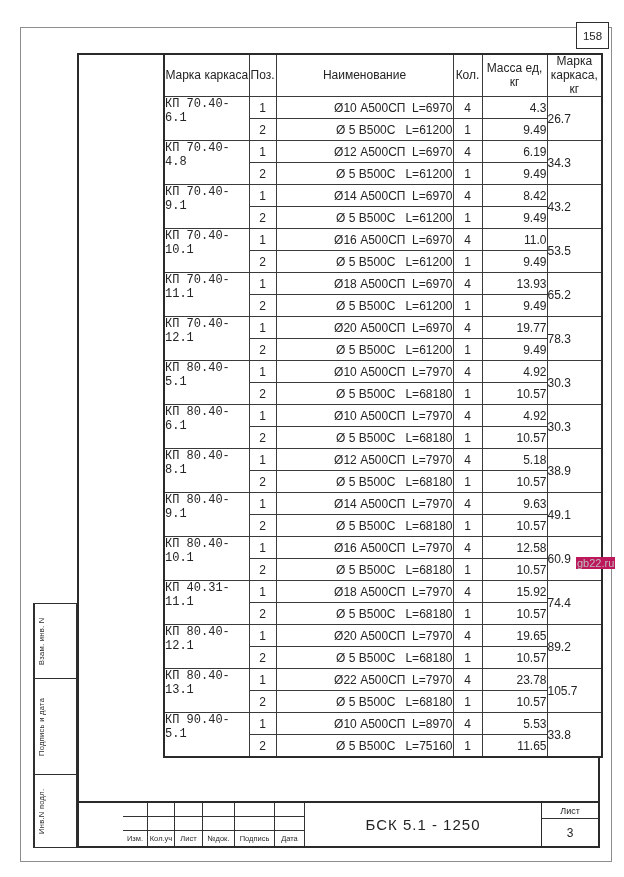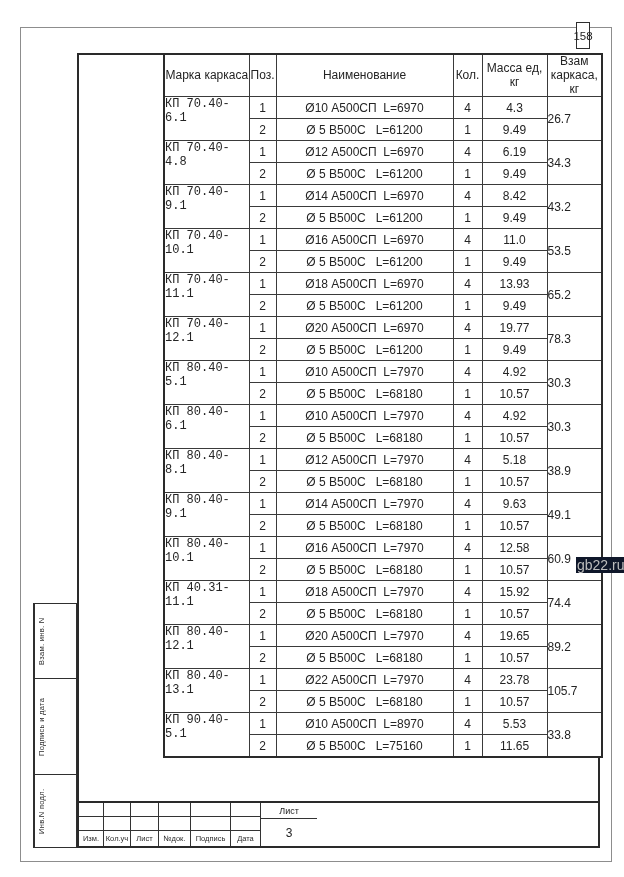--- a/index.html
+++ b/index.html
@@ -11,21 +11,21 @@
     font-family:"Liberation Sans", sans-serif;
     color:#242424;
   }
   
   .page-border {
     position:absolute; left:20px; top:27px; width:590px; height:833px;
     border:1px solid #8d8d8d;
   }
   
   .page-num-box {
-    position:absolute; left:576px; top:22px; width:14px; height:27px;
+    position:absolute; left:576px; top:22px; width:33px; height:27px;
     border:1.5px solid #2e2e2e; background:#fff;
     display:flex; align-items:center; justify-content:center;
     font-size:11.5px; box-sizing:border-box;
   }
   
   .frame {
     position:absolute; left:77px; top:53px; width:523px; height:795px;
     border:2px solid #2a2a2a; box-sizing:border-box; background:transparent;
   }
   
@@ -38,23 +38,23 @@
     border:1.4px solid #3a3a3a;
     font-weight:normal; font-size:12px; color:#242424;
     padding:0; overflow:hidden;
   }
   table.spec th { height:40px; text-align:center; line-height:1.15; }
   table.spec td { height:21px; }
   th.hdr-pos, th.hdr-qty { font-size:11px;margin-top:6px; }
   th.hdr-fmass { font-size:10px; }
   td.mark { vertical-align:top; padding:3px 1px 0 3px; font-size:11px; text-align:left;font-family:Liberation Mono, monospace; }
   td.pos  { text-align:center; font-size:11.5px; }
-  td.name { text-align:center; padding-left:24px; white-space:pre; font-size:12px; }
+  td.name { text-align:right; padding-left:24px; white-space:pre; font-size:12px; }
   td.qty  { text-align:center; font-size:11.5px; }
-  td.umass{ text-align:center; padding-left:8px; font-size:12px; }
+  td.umass{ text-align:right; padding-left:8px; font-size:12px; }
   td.fmass{ text-align:left; vertical-align:middle; font-size:12px; }
   
   .side-stamp {
     position:absolute; left:33px; top:603px; width:44px; height:245px;
     border:1.6px solid #2f2f2f; box-sizing:border-box; display:flex; flex-direction:column;
     background:#fff;
   }
   .stamp-cell { display:flex; box-sizing:border-box; }
   .stamp-cell + .stamp-cell { border-top:1.4px solid #2f2f2f; }
   .stamp-label {
@@ -66,42 +66,43 @@
   .stamp-space { flex:1; }
   
   .title-block {
     position:absolute; left:77px; top:801px; width:523px; height:47px;
     border:2px solid #2a2a2a; box-sizing:border-box; display:flex; background:#fff;
   }
   .rev-grid {
     width:182px; box-sizing:border-box; display:grid;
     grid-template-columns:25px 27px 28px 32px 40px 30px;
     grid-template-rows:14px 14px 1fr;
+    margin-left:44px;
   }
   .rev-cell {
     border-right:1.3px solid #333; border-bottom:1.3px solid #333; box-sizing:border-box;
     display:flex; align-items:center; justify-content:center;
     font-size:7.5px; color:#2b2b2b; white-space:nowrap; overflow:hidden;
   }
   .rev-cell.lbl { border-bottom:none; }
   .doc-code-cell {
     flex:1; border-right:1.6px solid #2a2a2a; box-sizing:border-box;
     display:flex; align-items:center; justify-content:center;
     font-size:15px; letter-spacing:1px; color:#242424;
   }
   .sheet-box { width:56px; display:flex; flex-direction:column; box-sizing:border-box; }
   .sheet-label {
     height:16px; border-bottom:1.3px solid #333; box-sizing:border-box;
     display:flex; align-items:center; justify-content:center; font-size:9px;
   }
   .sheet-num { flex:1; display:flex; align-items:center; justify-content:center; font-size:12px; }
   
   .watermark {
-    position:absolute; left:576px; top:557px; font-size:14px; color:#bdbdbd; z-index:3;
-    background:#0f172a; padding:0 1px;
+    position:absolute; left:576px; top:557px; font-size:11px; color:#bdbdbd; z-index:3;
+    background:#be185d; padding:0 1px;
   }
 </style>
 </head>
 <body>
 
 <div class="page-border"></div>
 
 <div class="page-num-box">
   <span>158</span>
 </div>
@@ -118,21 +119,21 @@
         <col style="width:65px">
         <col style="width:55px">
     </colgroup>
     <thead>
       <tr>
         <th class="hdr-mark">Марка каркаса</th>
         <th class="hdr-pos">Поз.</th>
         <th class="hdr-name">Наименование</th>
         <th class="hdr-qty">Кол.</th>
         <th class="hdr-umass">Масса ед, кг</th>
-        <th class="hdr-fmass">Взам каркаса, кг</th>
+        <th class="hdr-fmass">Марка каркаса, кг</th>
       </tr>
     </thead>
     <tbody>
         <tr>
           <td class="mark" rowspan="2">КП 70.40-6.1</td>
           <td class="pos">1</td>
           <td class="name">Ø10 А500СП  L=6970</td>
           <td class="qty">4</td>
           <td class="umass">4.3</td>
           <td class="fmass" rowspan="2">26.7</td>
@@ -372,19 +373,20 @@
     <div class="rev-cell"></div>
     <div class="rev-cell"></div>
     <div class="rev-cell"></div>
     <div class="rev-cell lbl">Изм.</div>
     <div class="rev-cell lbl">Кол.уч</div>
     <div class="rev-cell lbl">Лист</div>
     <div class="rev-cell lbl">№док.</div>
     <div class="rev-cell lbl">Подпись</div>
     <div class="rev-cell lbl">Дата</div>
   </div>
+  <div class="doc-code-cell">БСК 5.1 - 1250</div>
   <div class="sheet-box">
     <div class="sheet-label">Лист</div>
     <div class="sheet-num">3</div>
   </div>
 </div>
 
 <div class="watermark">gb22.ru</div>
 
 </body></html>

